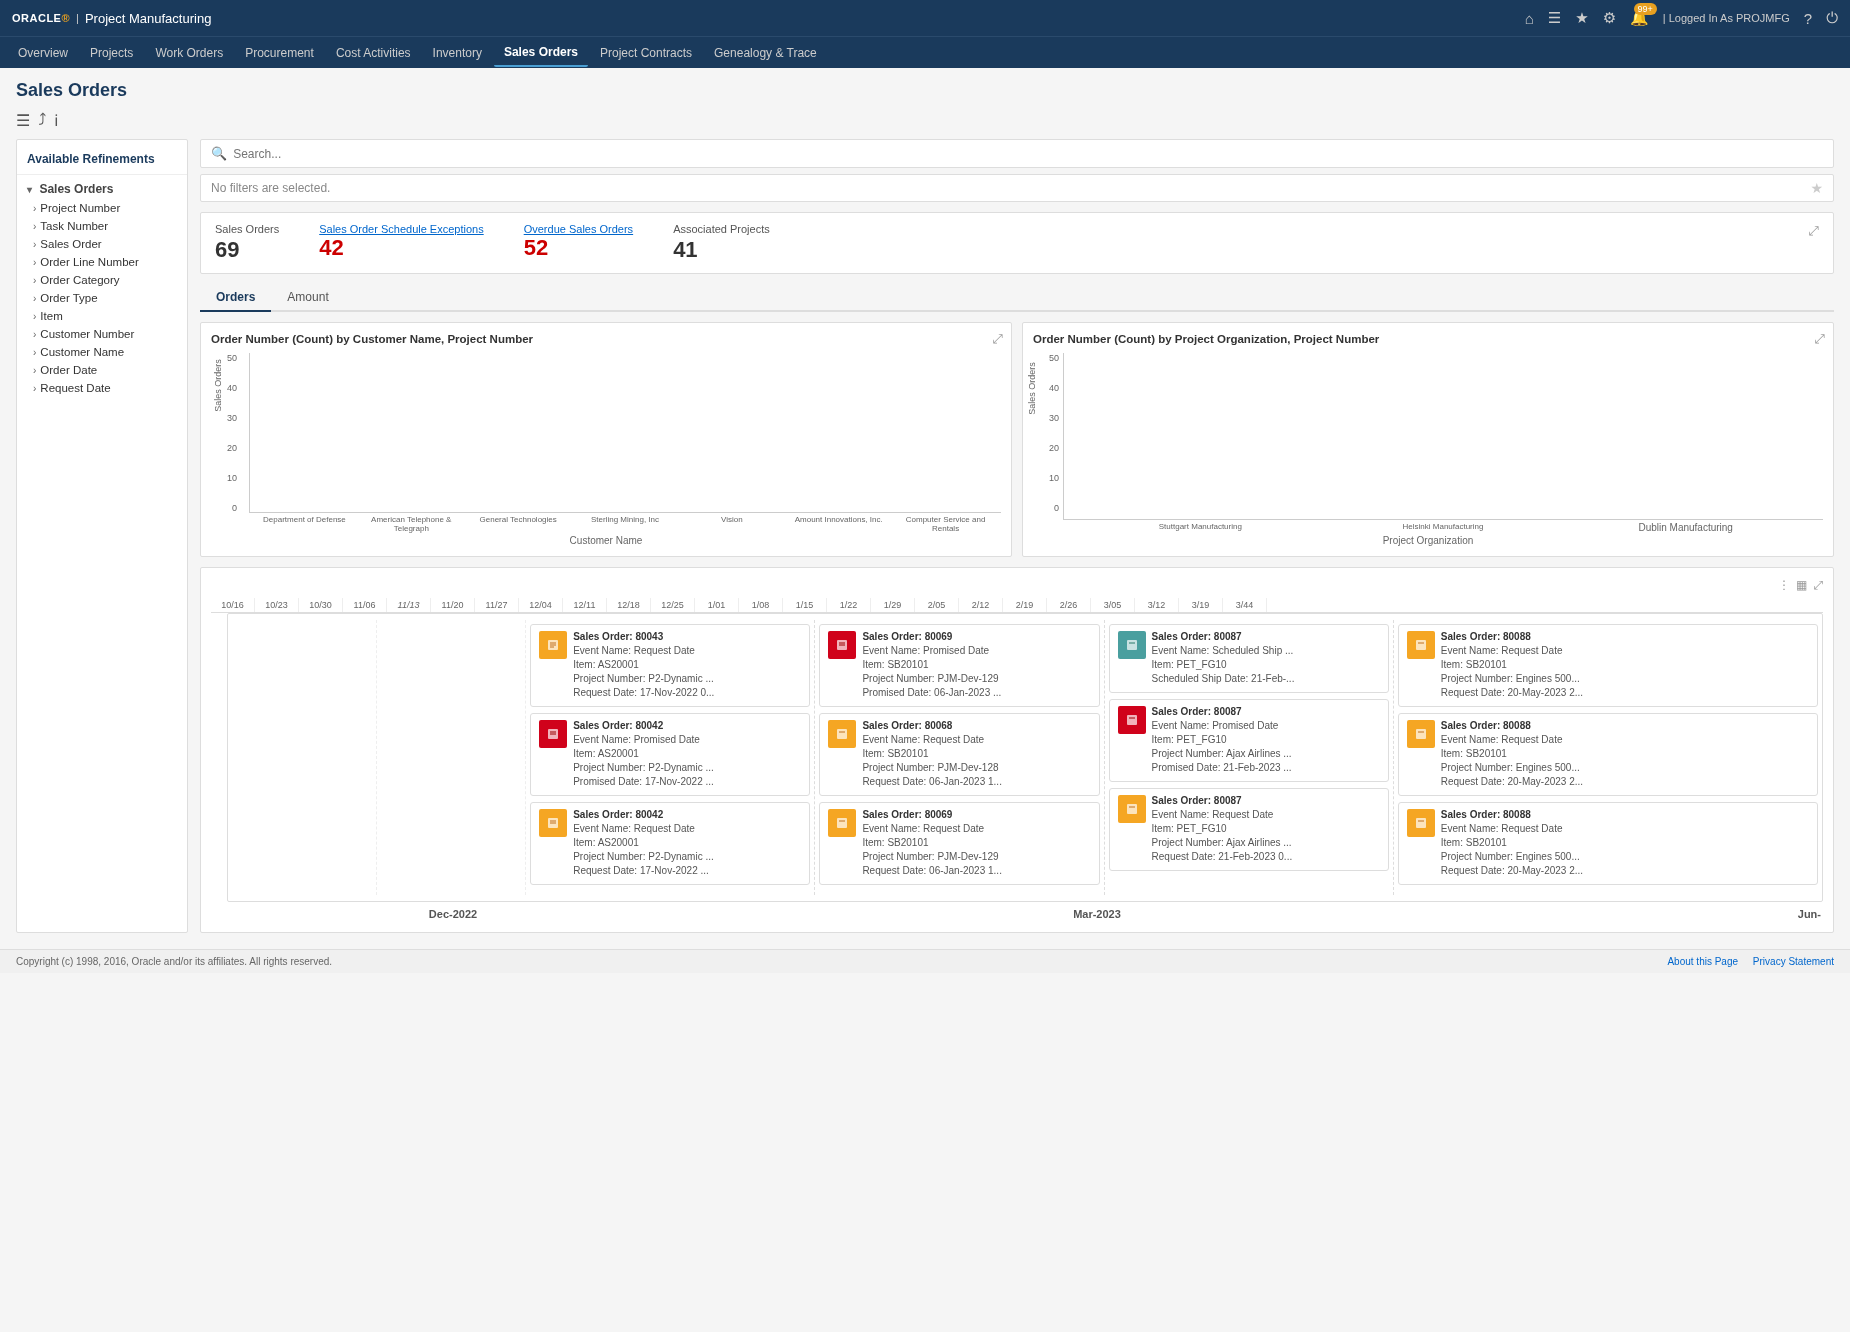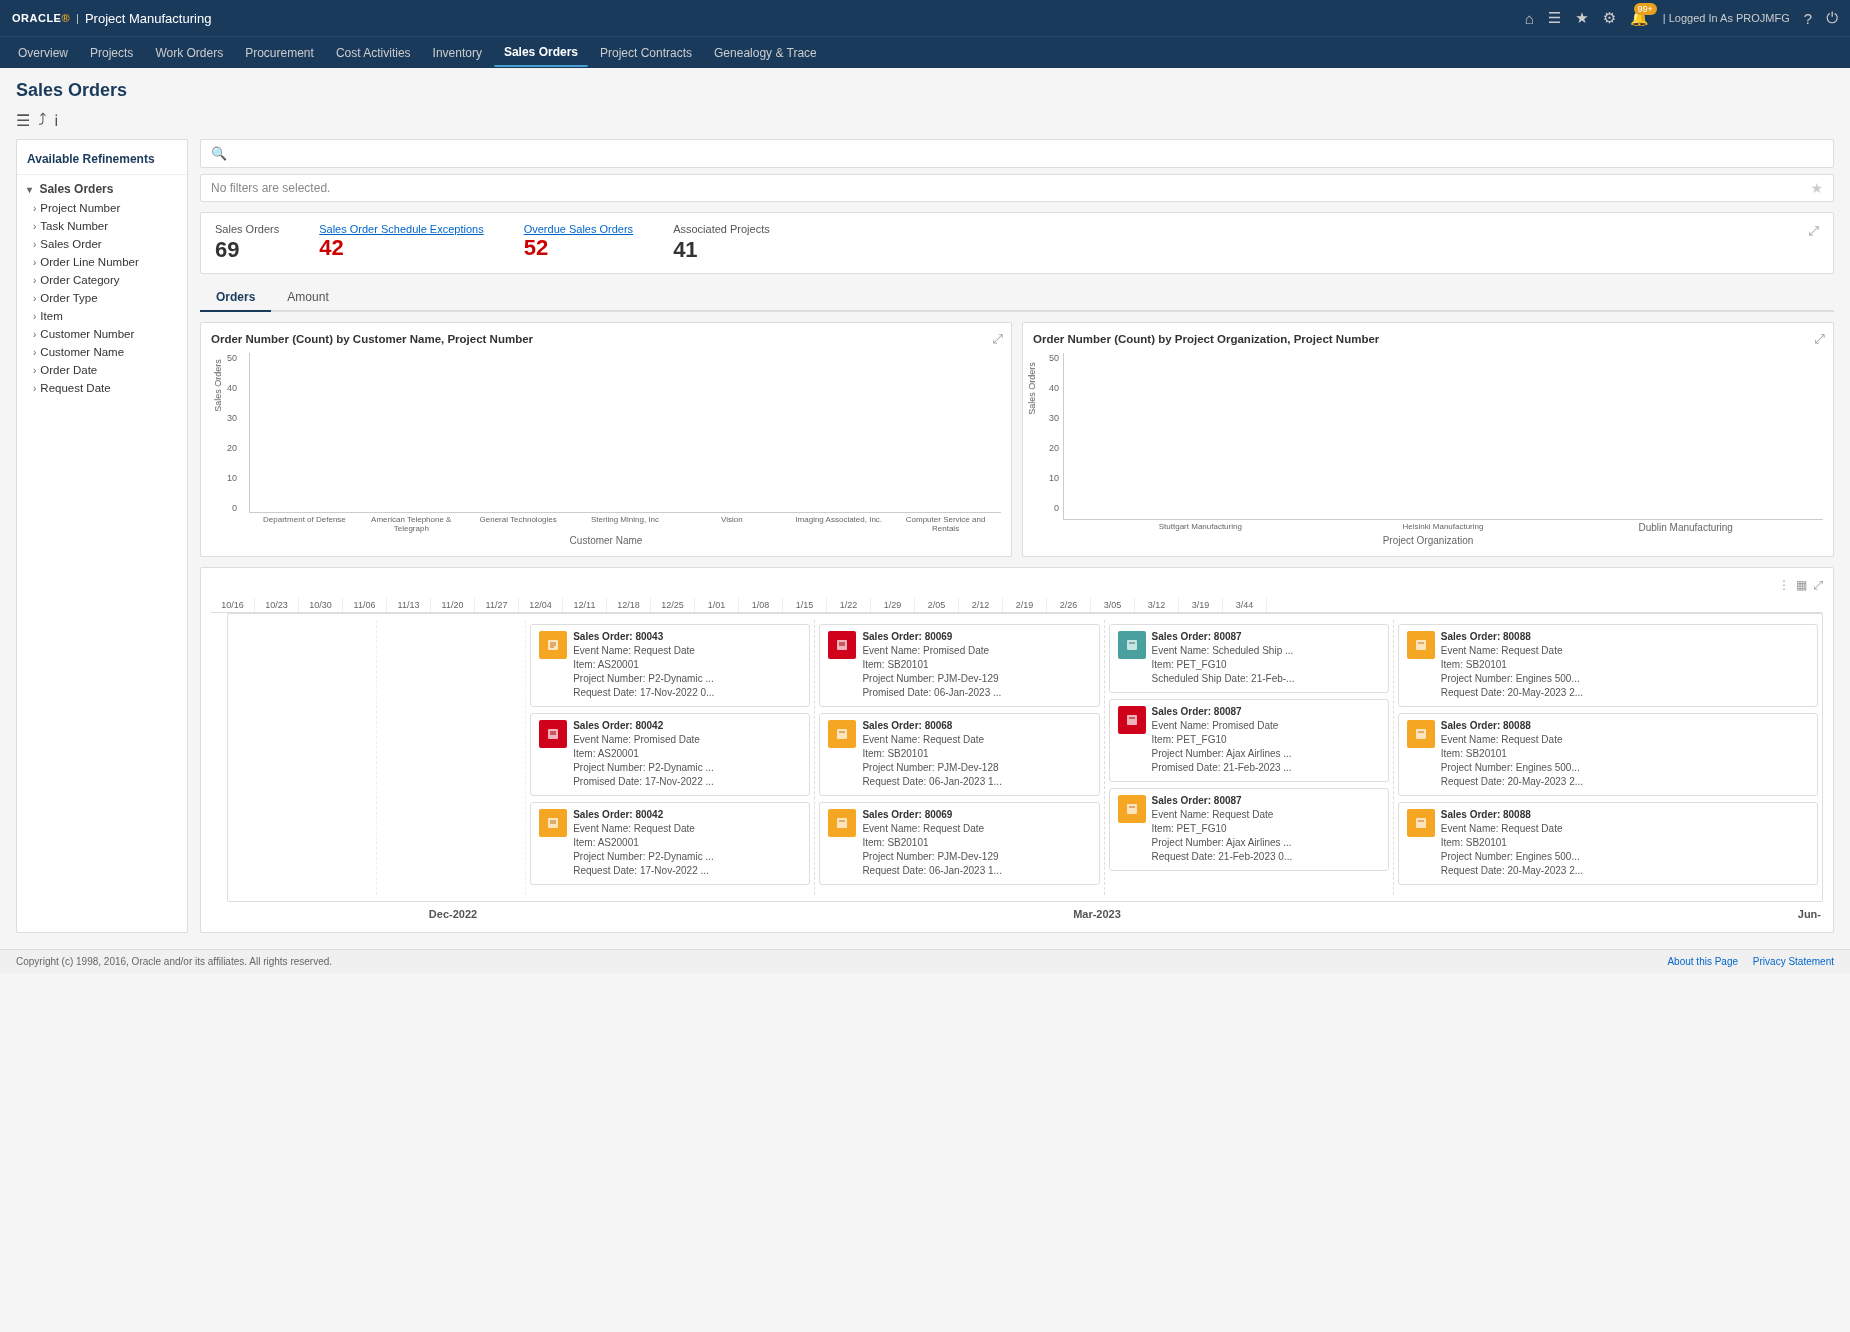--- a/index.html
+++ b/index.html
@@ -309,20 +309,21 @@
       <div class="sidebar-item">
         <span class="chevron">›</span>
         <span>Request Date</span>
       </div>
     </div>
 
     <div class="right-content">
 
       <div class="search-bar">
         <span class="search-icon">🔍</span>
+        <input class="search-input" type="text" placeholder="Search..." style="">
       </div>
 
       <div class="filter-bar">
         <span>No filters are selected.</span>
         <span class="star-icon">★</span>
       </div>
 
       <div class="metrics-section">
         <span class="expand-icon" style="float:right;color:#999;font-size:13px;">⤢</span>
         <div class="metrics-row">
@@ -402,21 +403,21 @@
                   </div>
                 </div>
               </div>
 
               <div style="display:flex; gap:4px; padding:0 4px; margin-top:2px;">
                 <div style="flex:1;font-size:8px;color:#666;text-align:center;word-wrap:break-word;">Department of Defense</div>
                 <div style="flex:1;font-size:8px;color:#666;text-align:center;word-wrap:break-word;">American Telephone &amp; Telegraph</div>
                 <div style="flex:1;font-size:8px;color:#666;text-align:center;word-wrap:break-word;">General Technologies</div>
                 <div style="flex:1;font-size:8px;color:#666;text-align:center;word-wrap:break-word;">Sterling Mining, Inc</div>
                 <div style="flex:1;font-size:8px;color:#666;text-align:center;word-wrap:break-word;">Vision</div>
-                <div style="flex:1;font-size:8px;color:#666;text-align:center;word-wrap:break-word;">Imaging Associated, Inc.</div>
+                <div style="flex:1;font-size:8px;color:#666;text-align:center;word-wrap:break-word;">Amount Innovations, Inc.</div>
                 <div style="flex:1;font-size:8px;color:#666;text-align:center;word-wrap:break-word;">Computer Service and Rentals</div>
               </div>
             </div>
           </div>
           <div style="text-align:center; font-size:10px; color:#666; margin-top:2px;">Customer Name</div>
         </div>
 
         <div class="chart-box">
           <div class="chart-title">Order Number (Count) by Project Organization, Project Number</div>
           <span class="chart-icon">⤢</span>
@@ -472,21 +473,21 @@
         </div>
 
         <div style="overflow-x:auto;">
           <div style="min-width: 1000px;">
 
             <div style="display:flex; border-bottom:1px solid #ddd;">
               <div style="font-size:9px;color:#666;min-width:44px;text-align:center;padding:2px 0;border-right:1px solid #eee;">10/16</div>
               <div style="font-size:9px;color:#666;min-width:44px;text-align:center;padding:2px 0;border-right:1px solid #eee;">10/23</div>
               <div style="font-size:9px;color:#666;min-width:44px;text-align:center;padding:2px 0;border-right:1px solid #eee;">10/30</div>
               <div style="font-size:9px;color:#666;min-width:44px;text-align:center;padding:2px 0;border-right:1px solid #eee;">11/06</div>
-              <div style="font-size:9px;color:#666;min-width:44px;text-align:center;padding:2px 0;border-right:1px solid #eee;">11/13</div>
+              <div style="font-size:9px;color:#666;min-width:44px;text-align:center;padding:2px 0;border-right:1px solid #eee;font-style:italic;">11/13</div>
               <div style="font-size:9px;color:#666;min-width:44px;text-align:center;padding:2px 0;border-right:1px solid #eee;">11/20</div>
               <div style="font-size:9px;color:#666;min-width:44px;text-align:center;padding:2px 0;border-right:1px solid #eee;">11/27</div>
               <div style="font-size:9px;color:#666;min-width:44px;text-align:center;padding:2px 0;border-right:1px solid #eee;">12/04</div>
               <div style="font-size:9px;color:#666;min-width:44px;text-align:center;padding:2px 0;border-right:1px solid #eee;">12/11</div>
               <div style="font-size:9px;color:#666;min-width:44px;text-align:center;padding:2px 0;border-right:1px solid #eee;">12/18</div>
               <div style="font-size:9px;color:#666;min-width:44px;text-align:center;padding:2px 0;border-right:1px solid #eee;">12/25</div>
               <div style="font-size:9px;color:#666;min-width:44px;text-align:center;padding:2px 0;border-right:1px solid #eee;">1/01</div>
               <div style="font-size:9px;color:#666;min-width:44px;text-align:center;padding:2px 0;border-right:1px solid #eee;">1/08</div>
               <div style="font-size:9px;color:#666;min-width:44px;text-align:center;padding:2px 0;border-right:1px solid #eee;">1/15</div>
               <div style="font-size:9px;color:#666;min-width:44px;text-align:center;padding:2px 0;border-right:1px solid #eee;">1/22</div>

